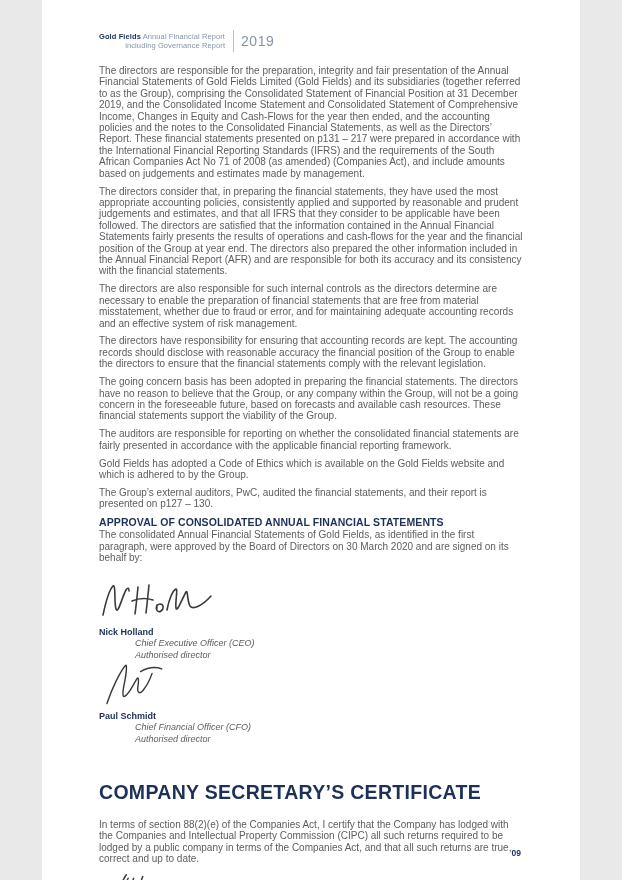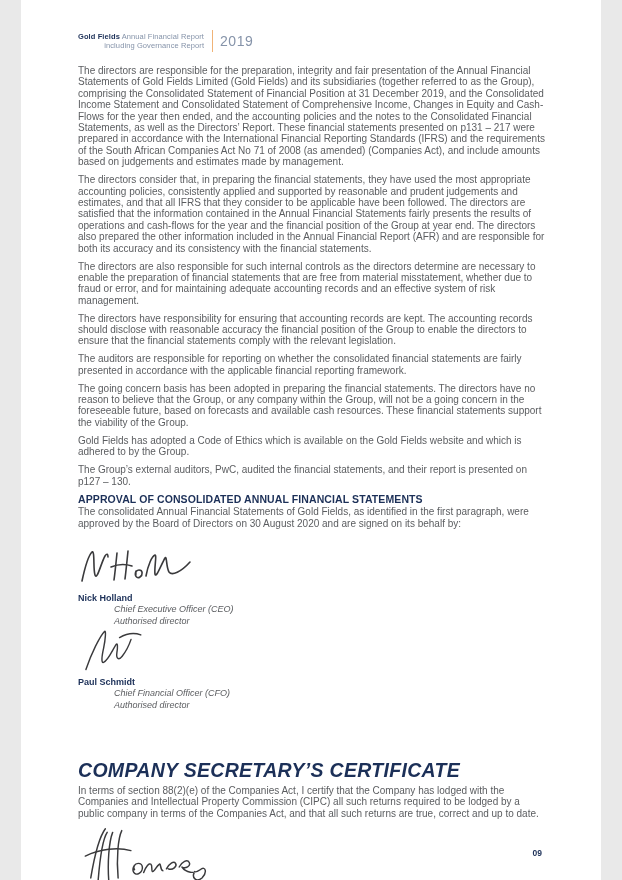--- a/index.html
+++ b/index.html
@@ -1,18 +1,18 @@
 <!DOCTYPE html>
 <html><head>
 <meta charset="utf-8">
 <style>
   html,body{margin:0;padding:0;background:#e9e9e9;}
   .page{
     position:relative;
-    width:580px;height:880px;
+    width:538px;height:880px;
     margin:0 auto;
     background:#ffffff;
     font-family:"Liberation Sans", sans-serif;
     color:#5b5d60;
     box-sizing:border-box;
     overflow:hidden;
   }
   .content{padding:30px 56px 0 57px;}
 
   
@@ -43,22 +43,22 @@
   .body-block{margin-top:13px;}
 
   
   .sig-row{display:flex;margin-top:14px;flex-direction:column;}
   .sig-col{width:240px;}
   .sig-img{display:block;height:46px;margin-bottom:3px;}
   .sig-name{font-size:9px;font-weight:bold;color:#1c3058;line-height:12px;}
   .sig-italic{font-size:9px;font-style:italic;color:#5b5d60;line-height:11.5px;margin-left:36px;}
 
   
-  .sec-title{margin-top:48px;font-style:italic;}
-  .sec-para{margin-top:2px;}
+  .sec-title{margin-top:36px;}
+  .sec-para{margin-top:14px;}
   .sec-sig{display:block;height:64px;margin-top:6px;margin-bottom:2px;}
   .sec-date{margin-top:12px;font-size:9px;}
 
   
   .page-num{
     position:absolute;right:59px;bottom:22px;
     font-size:8.5px;font-weight:bold;color:#1c3058;
   }
   svg path{fill:none;stroke:#3a3a3c;stroke-width:1.6;stroke-linecap:round;stroke-linejoin:round;}
 </style>
@@ -76,27 +76,27 @@
       <div class="hdr-divider"></div>
       <div class="hdr-year">2019</div>
     </div>
 
 
     <div class="body-block">
       <p>The directors are responsible for the preparation, integrity and fair presentation of the Annual Financial Statements of Gold Fields Limited (Gold Fields) and its subsidiaries (together referred to as the Group), comprising the Consolidated Statement of Financial Position at 31 December 2019, and the Consolidated Income Statement and Consolidated Statement of Comprehensive Income, Changes in Equity and Cash-Flows for the year then ended, and the accounting policies and the notes to the Consolidated Financial Statements, as well as the Directors’ Report. These financial statements presented on p131 – 217 were prepared in accordance with the International Financial Reporting Standards (IFRS) and the requirements of the South African Companies Act No 71 of 2008 (as amended) (Companies Act), and include amounts based on judgements and estimates made by management.</p>
       <p>The directors consider that, in preparing the financial statements, they have used the most appropriate accounting policies, consistently applied and supported by reasonable and prudent judgements and estimates, and that all IFRS that they consider to be applicable have been followed. The directors are satisfied that the information contained in the Annual Financial Statements fairly presents the results of operations and cash-flows for the year and the financial position of the Group at year end. The directors also prepared the other information included in the Annual Financial Report (AFR) and are responsible for both its accuracy and its consistency with the financial statements.</p>
       <p>The directors are also responsible for such internal controls as the directors determine are necessary to enable the preparation of financial statements that are free from material misstatement, whether due to fraud or error, and for maintaining adequate accounting records and an effective system of risk management.</p>
       <p>The directors have responsibility for ensuring that accounting records are kept. The accounting records should disclose with reasonable accuracy the financial position of the Group to enable the directors to ensure that the financial statements comply with the relevant legislation.</p>
+      <p>The going concern basis has been adopted in preparing the financial statements. The directors have no reason to believe that the Group, or any company within the Group, will not be a going concern in the foreseeable future, based on forecasts and available cash resources. These financial statements support the viability of the Group.</p>
       <p>The auditors are responsible for reporting on whether the consolidated financial statements are fairly presented in accordance with the applicable financial reporting framework.</p>
-      <p>The going concern basis has been adopted in preparing the financial statements. The directors have no reason to believe that the Group, or any company within the Group, will not be a going concern in the foreseeable future, based on forecasts and available cash resources. These financial statements support the viability of the Group.</p>
       <p>Gold Fields has adopted a Code of Ethics which is available on the Gold Fields website and which is adhered to by the Group.</p>
       <p>The Group’s external auditors, PwC, audited the financial statements, and their report is presented on p127 – 130.</p>
 
       <h2>APPROVAL OF CONSOLIDATED ANNUAL FINANCIAL STATEMENTS</h2>
-      <p>The consolidated Annual Financial Statements of Gold Fields, as identified in the first paragraph, were approved by the Board of Directors on 30 August 2020 and are signed on its behalf by:</p>
+      <p>The consolidated Annual Financial Statements of Gold Fields, as identified in the first paragraph, were approved by the Board of Directors on 30 March 2020 and are signed on its behalf by:</p>
 
       <div class="sig-row">
         <div class="sig-col">
           <svg class="sig-img" viewBox="0 0 120 42" width="120" height="46">
             <path d="M4 36 C7 22 11 10 14 7 C17 5 15 24 17 30 C19 36 23 18 27 11 C29 8 30 9 30 12"></path>
             <path d="M39 8 C38 18 37 28 36 35"></path>
             <path d="M50 6 C49 16 48 26 47 34"></path>
             <path d="M33 22 C40 19 48 19 54 21"></path>
             <path d="M58 26 C56 31 59 34 62 32 C65 30 65 25 61 25 C59 25 57 27 58 29"></path>
             <path d="M68 31 C70 20 74 11 77 10 C79 10 76 24 77 29 C78 34 83 20 87 13 C89 10 88 22 91 27 C94 31 103 27 112 17"></path>

